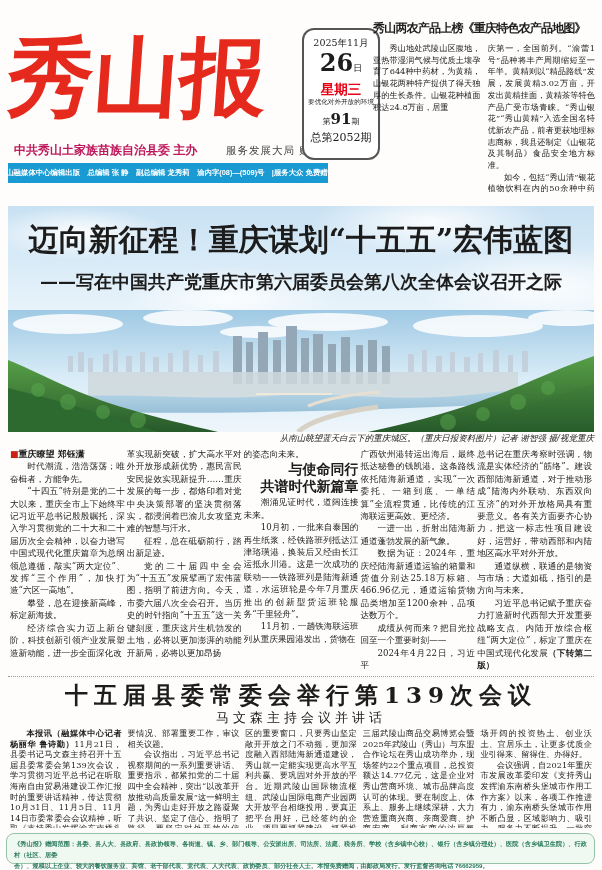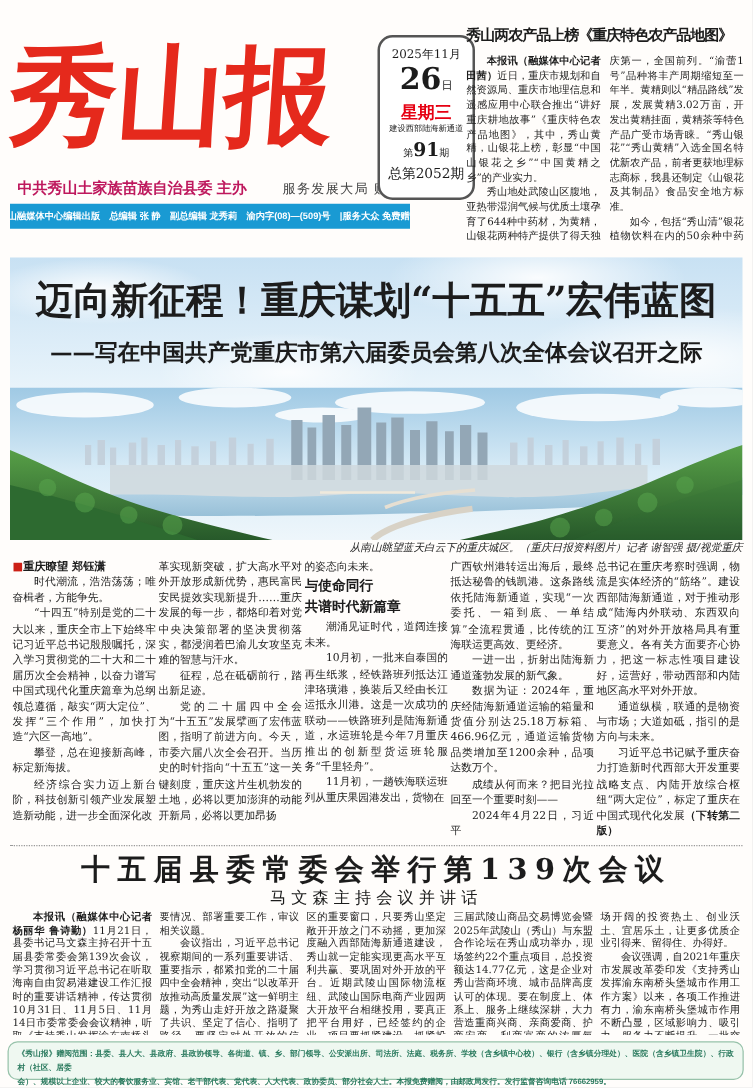--- a/index.html
+++ b/index.html
@@ -51,21 +51,21 @@
   
   .photo{position:absolute;left:8px;top:310px;width:586px;height:122px;}
   .caption{position:absolute;left:8px;top:433px;width:586px;text-align:right;
     font-size:8.5px;font-style:italic;color:#222;}
   
   .ma-body{position:absolute;left:10px;top:448px;width:582px;height:226px;display:flex;gap:2px;
     font-size:8.6px;line-height:12.4px;text-align:justify;}
   .col{flex:1;overflow:hidden;}
   .byline{font-weight:bold;font-size:9px;text-indent:0;}
   .byline .sq{color:#cc2016;}
-  .subhead{font-weight:bold;text-align:left;font-size:11px;line-height:13.5px;margin:3px 0;
+  .subhead{font-weight:bold;text-align:right;font-size:14px;line-height:13.5px;margin:3px 0;
     font-family:"Liberation Sans",sans-serif;text-indent:0;}
   .contin{font-weight:bold;}
   
   .divider{position:absolute;left:8px;top:676px;width:586px;border-top:1px dotted #999;}
   .sa-head{position:absolute;left:8px;top:680px;width:586px;text-align:center;font-size:23px;
     font-weight:bold;letter-spacing:6px;}
   .sa-sub{position:absolute;left:8px;top:709px;width:586px;text-align:center;font-size:13px;
     letter-spacing:4px;}
   .sa-body{position:absolute;left:10px;top:728px;width:582px;height:100px;display:flex;gap:6px;
     font-size:8.2px;line-height:10.6px;text-align:justify;}
@@ -82,30 +82,29 @@
 
   <div class="masthead-title">秀山报</div>
   <div class="organizer">中共秀山土家族苗族自治县委 主办</div>
   <div class="slogan">服务发展大局 贴近民众生活</div>
   <div class="info-bar">秀山融媒体中心编辑出版　总编辑 张 静　副总编辑 龙秀莉　渝内字(08)—(509)号　|服务大众 免费赠阅|</div>
 
   <div class="datebox">
     <div class="db-month">2025年11月</div>
     <div class="db-day"><span>26</span><span class="sfx">日</span></div>
     <div class="db-week">星期三</div>
-    <div class="db-lunar">建设西部陆海新通道</div>
+    <div class="db-lunar">要优化对外开放的环境</div>
     <div class="db-issue"><span>第</span><span class="num">91</span><span>期</span></div>
     <div class="db-total">总第2052期</div>
   </div>
 
   <div class="tr-article">
     <div class="tr-headline">秀山两农产品上榜《重庆特色农产品地图》</div>
     <div class="tr-body">
       <div class="tr-col">
-        <p class="ind"><b class="lead">本报讯</b><b class="lead">（融媒体中心记者 田茜）</b><span>近日，重庆市规划和自然资源局、重庆市地理信息和遥感应用中心联合推出“讲好重庆耕地故事”《重庆特色农产品地图》，其中，秀山黄精，山银花上榜，彰显“中国山银花之乡”“中国黄精之乡”的产业实力。</span></p>
         <p class="ind">秀山地处武陵山区腹地，亚热带湿润气候与优质土壤孕育了644种中药材，为黄精，山银花两种特产提供了得天独厚的生长条件。山银花种植面积达24.8万亩，居重</p>
       </div>
       <div class="tr-col">
         <p class="noind">庆第一，全国前列。“渝蕾1号”品种将丰产周期缩短至一年半。黄精则以“精品路线”发展，发展黄精3.02万亩，开发出黄精挂面，黄精茶等特色产品广受市场青睐。“秀山银花”“秀山黄精”入选全国名特优新农产品，前者更获地理标志商标，我县还制定《山银花及其制品》食品安全地方标准。</p>
         <p class="ind">如今，包括“秀山清”银花植物饮料在内的50余种中药材产品已走向市场，让武陵山区的“土特产”逐步升级为“国民消费品”。</p>
       </div>
     </div>
   </div>
 
   <div class="banner">

